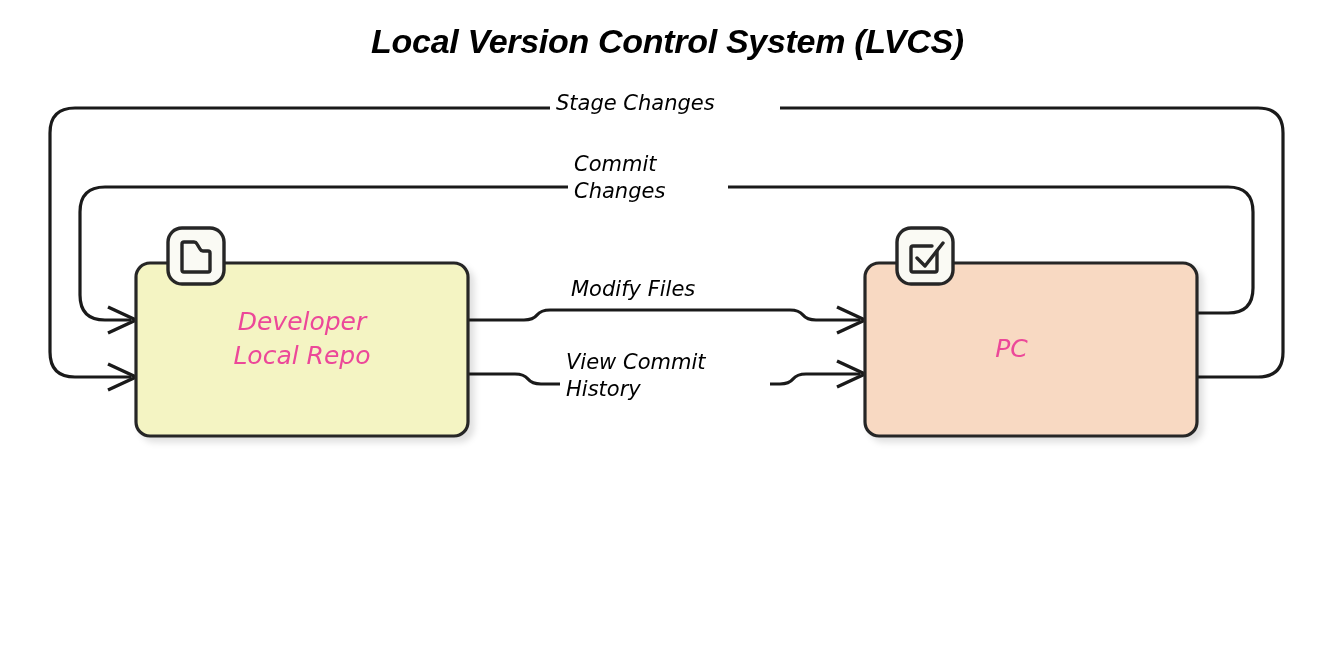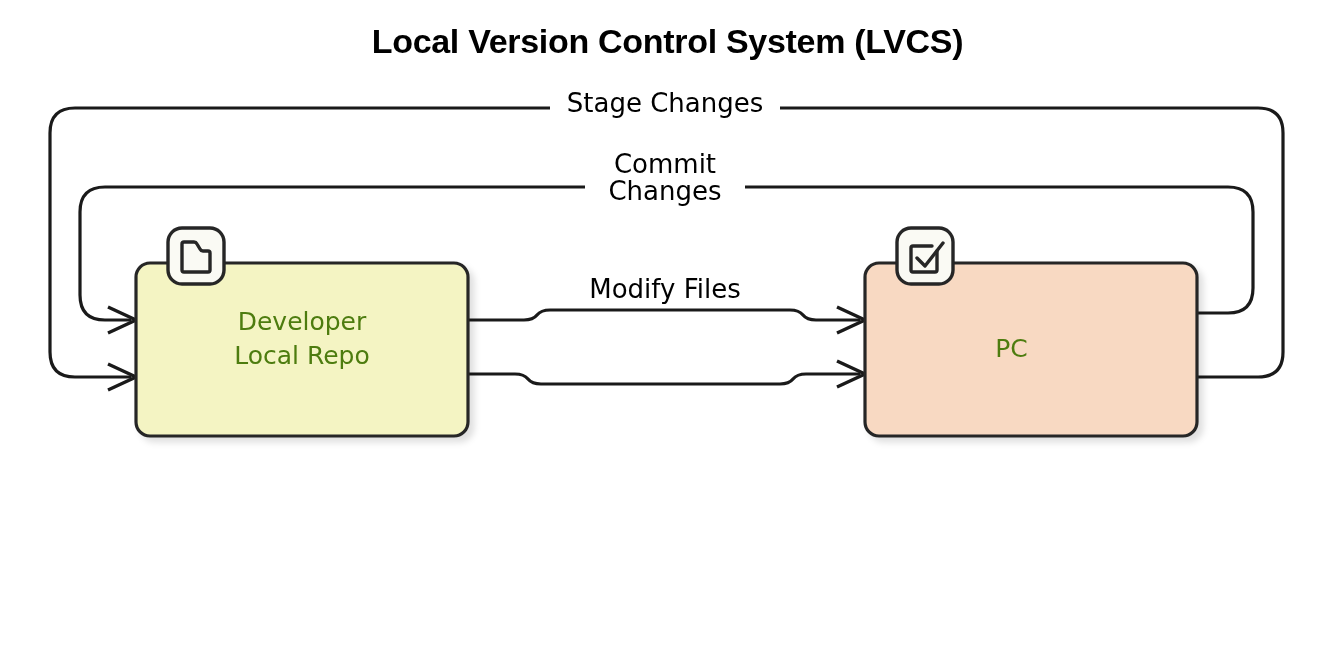--- a/index.html
+++ b/index.html
@@ -11,20 +11,21 @@
     width: 1335px;
     height: 648px;
     overflow: hidden;
     font-family: "DejaVu Sans", sans-serif;
   }
   #canvas {
     position: relative;
     width: 1335px;
     height: 648px;
     background: #ffffff;
+    font-style: italic;
   }
   #diagram-svg {
     position: absolute;
     inset: 0;
     width: 1335px;
     height: 648px;
   }
   .diagram-title {
     position: absolute;
     left: 0;
@@ -33,37 +34,36 @@
     text-align: center;
     font-family: "Liberation Sans", sans-serif;
     font-weight: bold;
     font-size: 34px;
     letter-spacing: -0.3px;
     color: #000000;
     white-space: nowrap;
   }
   .edge-label {
     position: absolute;
-    text-align: center;
     font-family: "DejaVu Sans", sans-serif;
-    font-size: 26px;
+    font-size: 21px;
     line-height: 27px;
     color: #000000;
     background: #ffffff;
     white-space: pre-line;
     padding: 0 6px;
     box-sizing: border-box;
   }
   .node-label {
     position: absolute;
     text-align: center;
     font-family: "DejaVu Sans", sans-serif;
     font-size: 25px;
     line-height: 34px;
-    color: #4d7c0f;
+    color: #ec4899;
     white-space: pre-line;
   }
 </style>
 </head>
 <body>
 
 <div id="canvas">
 
   <svg id="diagram-svg" viewBox="0 0 1335 648">
     <defs>
@@ -158,19 +158,21 @@
 
   <div class="diagram-title">Local Version Control System (LVCS)</div>
 
   <div class="node-label" style="left:136px; top:305px; width:332px;">Developer
 Local Repo</div>
 
   <div class="node-label" style="left:865px; top:332px; width:293px;">PC</div>
 
   <div class="edge-label" style="left:550px; top:90px; width:230px;">Stage Changes</div>
 
-  <div class="edge-label" style="left:585px; top:151px; width:160px;">Commit
+  <div class="edge-label" style="left:568px; top:151px; width:160px;">Commit
 Changes</div>
 
   <div class="edge-label" style="left:565px; top:276px; width:200px;">Modify Files</div>
 
+  <div class="edge-label" style="left:560px; top:349px; width:210px;">View Commit
+History</div>
 
 </div>
 
 </body></html>

